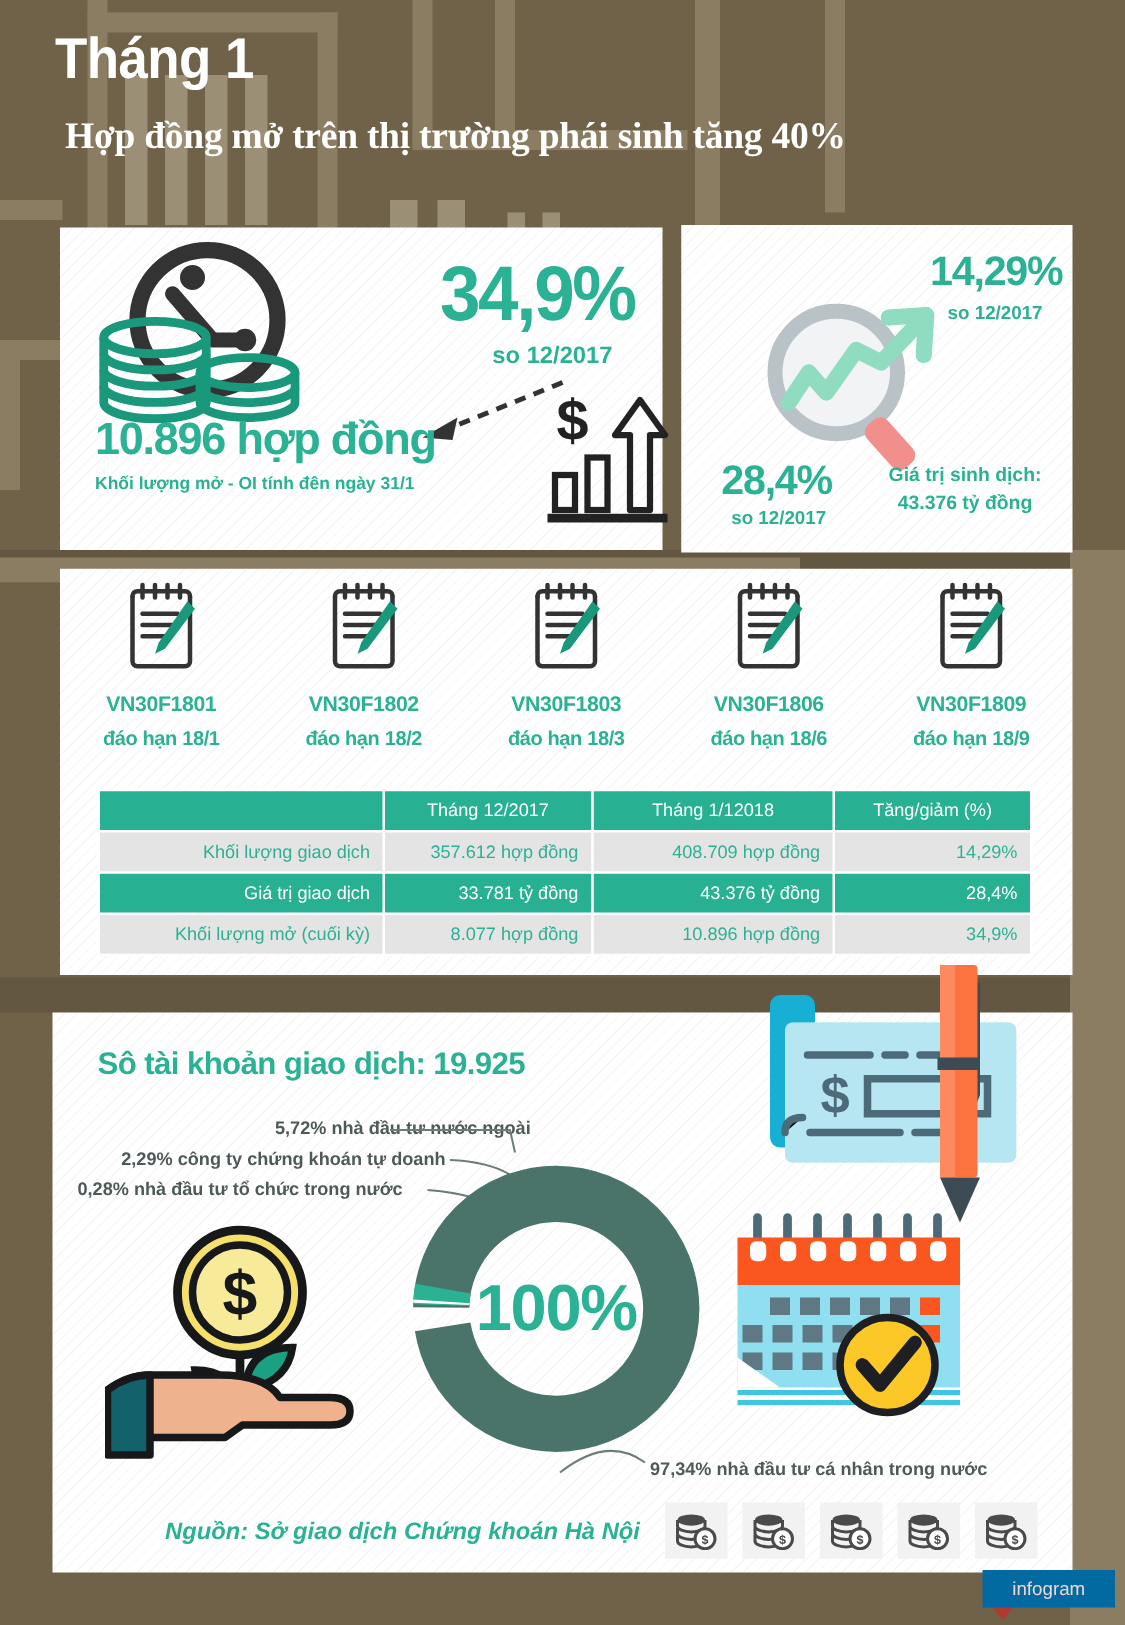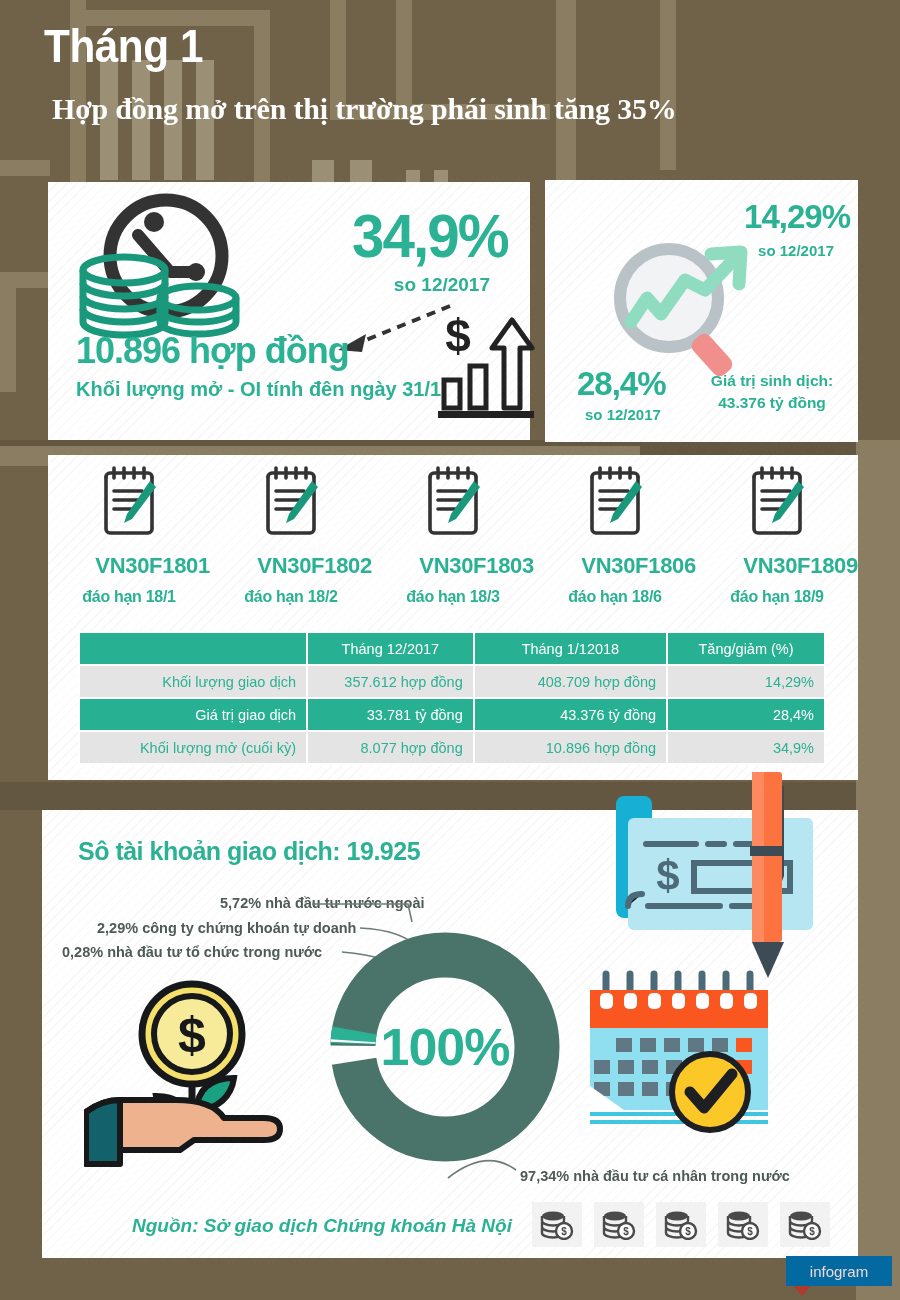--- a/index.html
+++ b/index.html
@@ -50,41 +50,41 @@
     font-size: 62px; font-weight: bold; color: #2bb193;
     letter-spacing: -2px; transform: scaleX(0.94); transform-origin: right center;
   }
   #so-1 { position: absolute; right: 40px; top: 92px; font-size: 19px; font-weight: bold; color: #2bb193; }
   #oi-value {
     position: absolute; left: 28px; top: 148px;
     font-size: 36px; font-weight: bold; color: #2bb193; letter-spacing: -1px;
   }
   #oi-caption {
     position: absolute; left: 28px; top: 196px;
-    font-size: 20px; font-weight: bold; color: #2bb193;
+    font-size: 14px; font-weight: bold; color: #2bb193;
   }
 
   
   #card-vol { left: 545px; top: 180px; width: 313px; height: 262px; }
   #vol-label { position: absolute; left: 14px; top: 14px; width: 190px; text-align: right;
     font-size: 15.5px; font-weight: bold; color: #2bb193; line-height: 1.45; }
   #vol-pct { position: absolute; right: 8px; top: 18px; font-size: 33px; font-weight: bold;
     color: #2bb193; letter-spacing: -1px; }
   #vol-so { position: absolute; right: 24px; top: 62px; font-size: 15px; font-weight: bold; color: #2bb193; }
   #val-pct { position: absolute; left: 32px; top: 185px; font-size: 33px; font-weight: bold;
     color: #2bb193; letter-spacing: -1px; }
   #val-so { position: absolute; left: 40px; top: 226px; font-size: 15px; font-weight: bold; color: #2bb193; }
   #val-label { position: absolute; left: 148px; top: 190px; width: 158px;
     font-size: 15.5px; font-weight: bold; color: #2bb193; line-height: 1.45; text-align: center; }
 
   
   #card-mid { left: 48px; top: 455px; width: 810px; height: 325px; }
   #contracts { position: absolute; left: 0; top: 8px; width: 810px; display: flex; }
   .contract { flex: 1; text-align: center; }
-  .contract .code { font-size: 22px; font-weight: bold; color: #2bb193; margin-top: 6px; letter-spacing: -0.3px; text-align: right; }
+  .contract .code { font-size: 17px; font-weight: bold; color: #2bb193; margin-top: 6px; letter-spacing: -0.3px; }
   .contract .exp  { font-size: 16px; font-weight: bold; color: #2bb193; margin-top: 9px; letter-spacing: -0.3px; }
 
   table#stats { position: absolute; left: 30px; top: 176px; width: 748px; border-collapse: collapse; }
   table#stats th, table#stats td {
     height: 33px; padding: 0 10px; font-size: 14.5px; font-weight: normal;
     border: 2px solid #ffffff; white-space: nowrap;
   }
   table#stats thead th { background: #28b093; color: #ffffff; text-align: center; font-weight: normal; }
   table#stats thead th.blank { background: #28b093; }
   tr.rlight td { background: #e4e4e4; color: #2bb193; text-align: right; }
@@ -140,21 +140,21 @@
   <div class="bg" style="left:0;     top:272px;width:48px; height:16px;"></div>
   <div class="bg" style="left:556px; top:0;    width:20px; height:280px;"></div>
   <div class="bg" style="left:660px; top:0;    width:16px; height:170px;"></div>
   <div class="bgdark" style="left:0;  top:440px; width:900px;height:26px;"></div>
   <div class="bg" style="left:0;    top:446px; width:640px;height:20px;"></div>
   <div class="bgdark" style="left:0;  top:782px; width:900px;height:28px;"></div>
   <div class="bg" style="left:856px;top:440px; width:44px; height:860px;"></div>
 
   <div id="header">
     <div id="month-title">Tháng 1</div>
-    <div id="headline">Hợp đồng mở trên thị trường phái sinh tăng 35%</div>
+    <div id="headline">Hợp đồng mở trên thị trường phái sinh tăng 40%</div>
   </div>
 
   <div class="card" id="card-oi">
     <div class="hatch"></div>
 
     <svg width="200" height="170" viewBox="0 0 200 170" style="position:absolute;left:18px;top:6px;">
       <circle cx="100" cy="68" r="56" fill="none" stroke="#333333" stroke-width="13"></circle>
       <circle cx="88" cy="34" r="10" fill="#333333"></circle>
       <circle cx="130" cy="84" r="9" fill="#333333"></circle>
       <path d="M72 47 L104 84 L128 84" fill="none" stroke="#333333" stroke-width="12" stroke-linecap="round" stroke-linejoin="round"></path>

